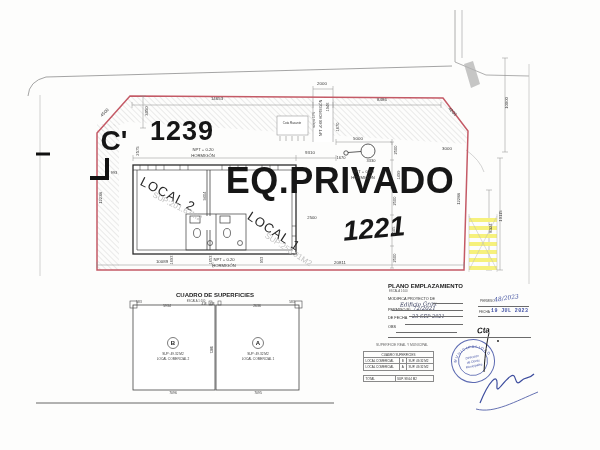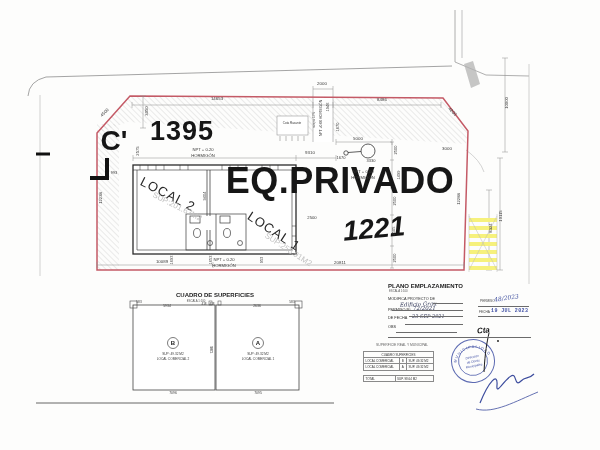--- a/index.html
+++ b/index.html
@@ -143,21 +143,21 @@
   </g>
   <path d="M489,333 C487,342 485,352 484,372" stroke="#1a1a1a" stroke-width="1" fill="none"></path>
   <circle cx="498" cy="341" r="0.9" fill="#111"></circle>
 
   <g stroke="#3d4d9e" fill="none">
     <path d="M480,403 C489,381 498,372 497,385 C496,396 503,381 511,376 C517,372 514,388 521,381 C526,376 528,380 534,374" stroke-width="1.2"></path>
     <path d="M476,409 C494,414 516,401 538,392" stroke-width="0.8"></path>
   </g>
 </svg>
 
-<span class="l big" style="left:182px;top:131px;font-size:27px;letter-spacing:1px;">1395</span>
+<span class="l big" style="left:182px;top:131px;font-size:27px;letter-spacing:1px;">1239</span>
 <span class="l big" style="left:114px;top:141px;font-size:28px;">C'</span>
 <span class="l big" style="left:340px;top:181px;font-size:36px;letter-spacing:0.5px;">EQ.PRIVADO</span>
 <span class="l big" style="left:374px;top:229px;font-size:28px;font-style:italic;transform:translate(-50%,-50%) rotate(-5deg);">1221</span>
 
 <span class="l" style="left:168px;top:194px;font-size:13px;letter-spacing:1px;color:#2a2a2a;transform:translate(-50%,-50%) rotate(27deg);">LOCAL 2</span>
 <span class="l gray" style="left:177px;top:207px;font-size:8px;transform:translate(-50%,-50%) rotate(27deg);">SUP:201.67M2</span>
 <span class="l" style="left:274px;top:231px;font-size:13px;letter-spacing:1px;color:#2a2a2a;transform:translate(-50%,-50%) rotate(33deg);">LOCAL 1</span>
 <span class="l gray" style="left:288px;top:250px;font-size:8px;transform:translate(-50%,-50%) rotate(33deg);">SUP:258.91M2</span>
 
 <span class="l" style="left:203px;top:150px;font-size:4.2px;">NPT + 0.20</span>

